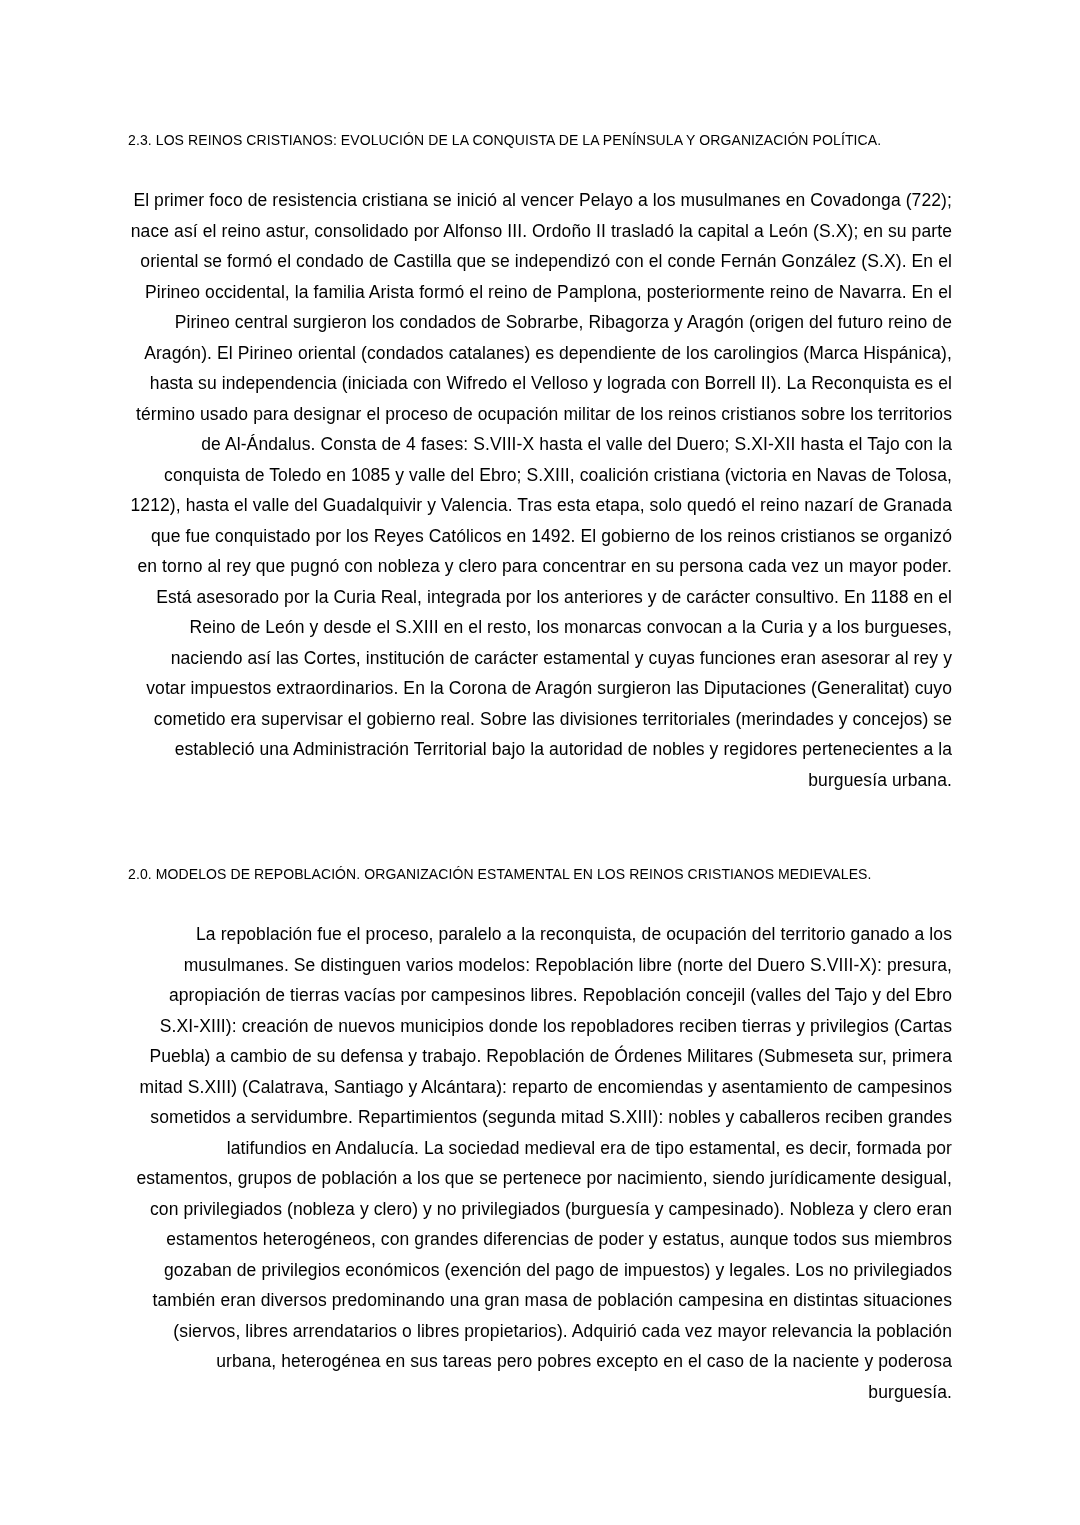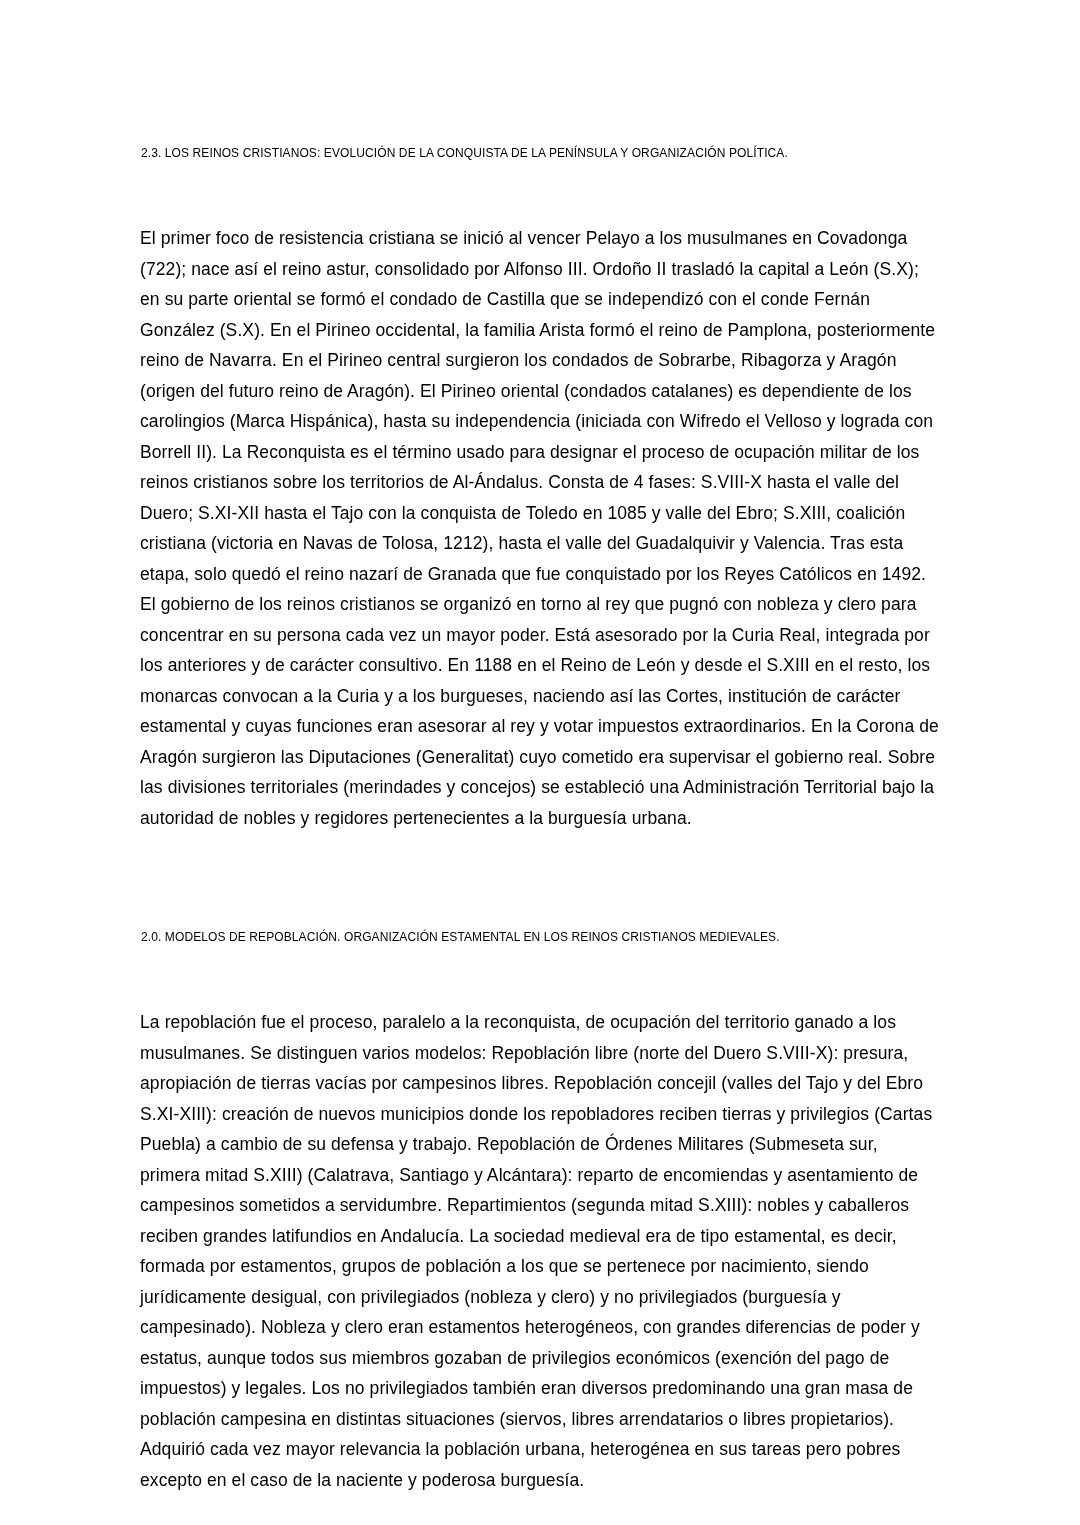--- a/index.html
+++ b/index.html
@@ -18,37 +18,37 @@
     box-sizing: border-box;
     width: 1080px;
     min-height: 1525px;
     padding: 125px 128px 40px 128px;
     background: #ffffff;
   }
   .section {
     margin: 0;
   }
   .heading {
-    font-size: 12px;
+    font-size: 14px;
     line-height: 30px;
     letter-spacing: 0.1px;
-    margin: 13px;
+    margin: 0;
     font-weight: 400;
     color: #000;
     white-space: pre-wrap;
   }
   .spacer-after-heading {
     height: 30px;
   }
   .body-text {
     font-size: 17.5px;
     line-height: 30.5px;
     letter-spacing: 0.1px;
-    margin: 12px;
-    text-align: left;
+    margin: 0;
+    text-align: right;
     color: #000;
     white-space: pre-wrap;
   }
   .section-gap {
     height: 64px;
   }
 </style>
 </head>
 <body>
 

